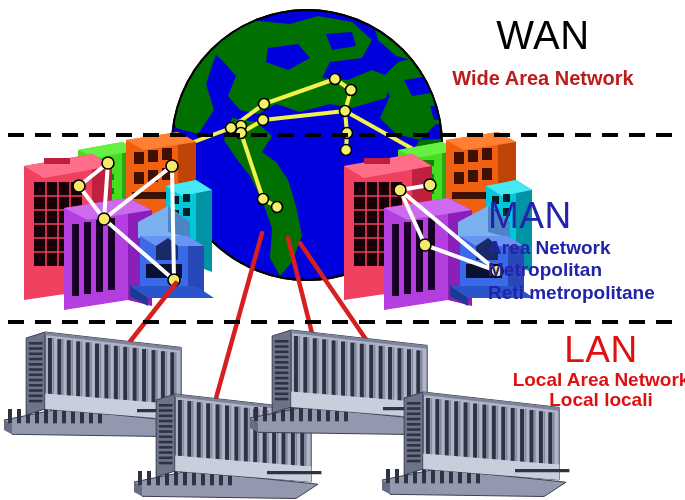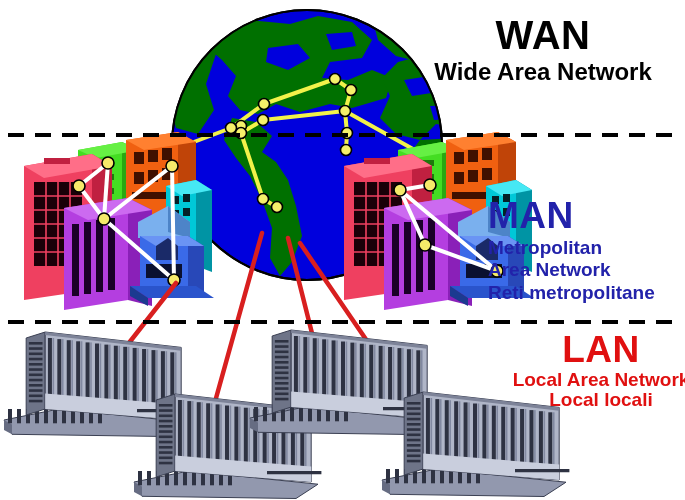--- a/index.html
+++ b/index.html
@@ -25,30 +25,30 @@
     height: 500px;
   }
   .label-block {
     position: absolute;
     text-align: center;
     line-height: 1.08;
     white-space: nowrap;
     user-select: none;
   }
   .lbl-acronym {
-    font-weight: bold;
+    font-weight: normal;
     letter-spacing: 0.5px;
   }
   .lbl-sub {
     font-weight: bold;
   }
   
   #wan-label { left: 412px; top: 14px; width: 262px; }
   #wan-label .lbl-acronym { font-size: 40px; color: #000000; }
-  #wan-label .lbl-sub { font-size: 24px; color: #000000; margin-top: 2px; }
+  #wan-label .lbl-sub { font-size: 20px; color: #b91c1c; margin-top: 11px; }
   
   #man-label { left: 488px; top: 196px; width: 196px; text-align: left;}
   #man-label .lbl-acronym { font-size: 37px; color: #2222aa; }
   #man-label .lbl-sub { font-size: 19px; color: #2222aa; margin-top: 2px; }
   
   #lan-label { left: 505px; top: 330px; width: 192px; text-align: center;}
   #lan-label .lbl-acronym { font-size: 37px; color: #e01010; }
   #lan-label .lbl-sub { font-size: 19px; color: #e01010; margin-top: 0; }
 </style>
 </head>
@@ -603,22 +603,22 @@
       </g>
   </svg>
 
   <div class="label-block" id="wan-label">
     <div class="lbl-acronym">WAN</div>
     <div class="lbl-sub">Wide Area Network</div>
   </div>
 
   <div class="label-block" id="man-label">
     <div class="lbl-acronym">MAN</div>
+    <div class="lbl-sub">Area Network</div>
     <div class="lbl-sub">Metropolitan</div>
-    <div class="lbl-sub">Area Network</div>
     <div class="lbl-sub">Reti metropolitane</div>
   </div>
 
   <div class="label-block" id="lan-label">
     <div class="lbl-acronym">LAN</div>
     <div class="lbl-sub">Local Area Network</div>
     <div class="lbl-sub">Local locali</div>
   </div>
 
 </div>

